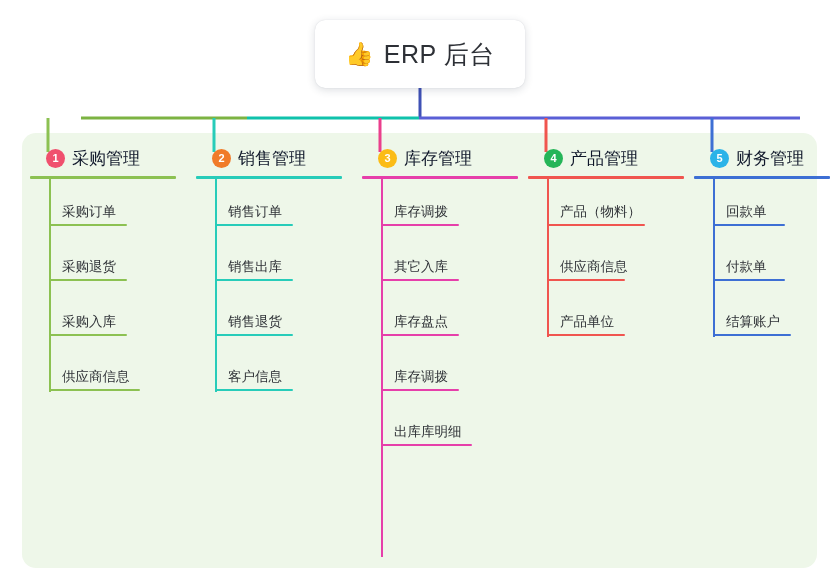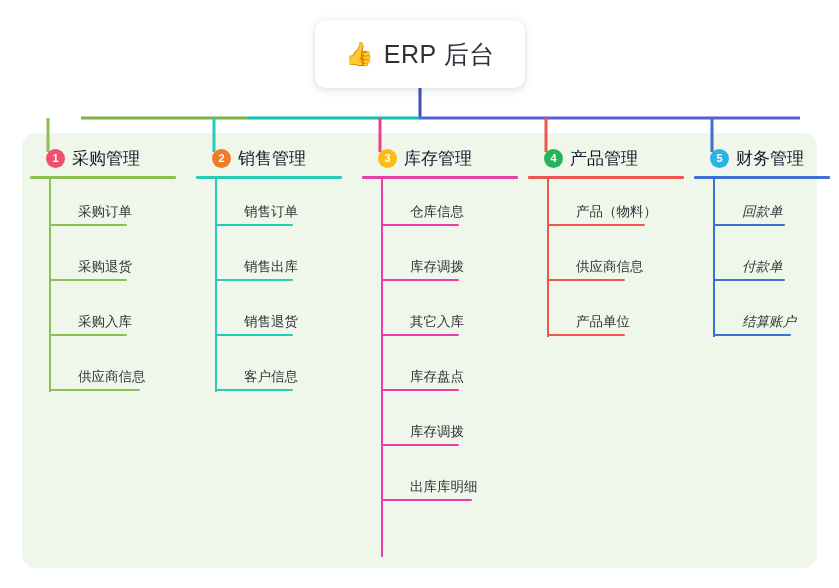--- a/index.html
+++ b/index.html
@@ -121,21 +121,21 @@
     top: 0;
     width: 2px;
   }
   .item {
     position: relative;
     height: 55px;
     box-sizing: border-box;
   }
   .item-label {
     position: absolute;
-    left: 48px;
+    left: 32px;
     bottom: 13px;
     font-size: 13.5px;
     color: #2f3237;
     white-space: nowrap;
   }
   .item-rule {
     position: absolute;
     left: 19px;
     bottom: 8px;
     height: 2px;
@@ -224,24 +224,20 @@
       </div>
       <div class="column" style="left: 362px; top: 146px; width: 160px;">
         <div class="col-header">
           <span class="badge" style="background: rgb(251, 188, 22);">3</span>
           <span class="col-title">库存管理</span>
         </div>
         <div class="col-rule" style="background: rgb(230, 63, 170); width: 156px;"></div>
         <div class="col-body" style="height: 385px;">
           <div class="spine" style="background: rgb(230, 63, 170); height: 378px;"></div>
           <div class="item">
-            <span class="item-label">仓库信息</span>
-            <div class="item-rule" style="background: rgb(230, 63, 170); width: 78px;"></div>
-          </div>
-          <div class="item">
             <span class="item-label">库存调拨</span>
             <div class="item-rule" style="background: rgb(230, 63, 170); width: 78px;"></div>
           </div>
           <div class="item">
             <span class="item-label">其它入库</span>
             <div class="item-rule" style="background: rgb(230, 63, 170); width: 78px;"></div>
           </div>
           <div class="item">
             <span class="item-label">库存盘点</span>
             <div class="item-rule" style="background: rgb(230, 63, 170); width: 78px;"></div>
@@ -277,21 +273,21 @@
             <div class="item-rule" style="background: rgb(240, 85, 79); width: 78px;"></div>
           </div>
         </div>
       </div>
       <div class="column" style="left: 694px; top: 146px; width: 140px;">
         <div class="col-header">
           <span class="badge" style="background: rgb(43, 179, 232);">5</span>
           <span class="col-title">财务管理</span>
         </div>
         <div class="col-rule" style="background: rgb(61, 111, 212); width: 136px;"></div>
-        <div class="col-body" style="height: 165px; font-style: italic;">
+        <div class="col-body" style="height: 165px;">
           <div class="spine" style="background: rgb(61, 111, 212); height: 158px;"></div>
           <div class="item">
             <span class="item-label">回款单</span>
             <div class="item-rule" style="background: rgb(61, 111, 212); width: 72px;"></div>
           </div>
           <div class="item">
             <span class="item-label">付款单</span>
             <div class="item-rule" style="background: rgb(61, 111, 212); width: 72px;"></div>
           </div>
           <div class="item">

